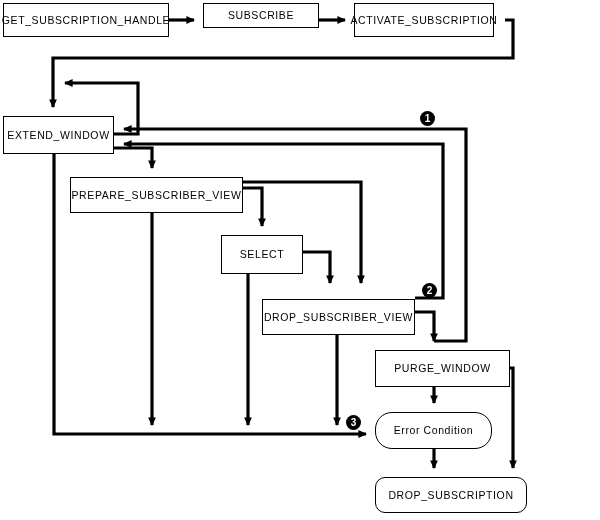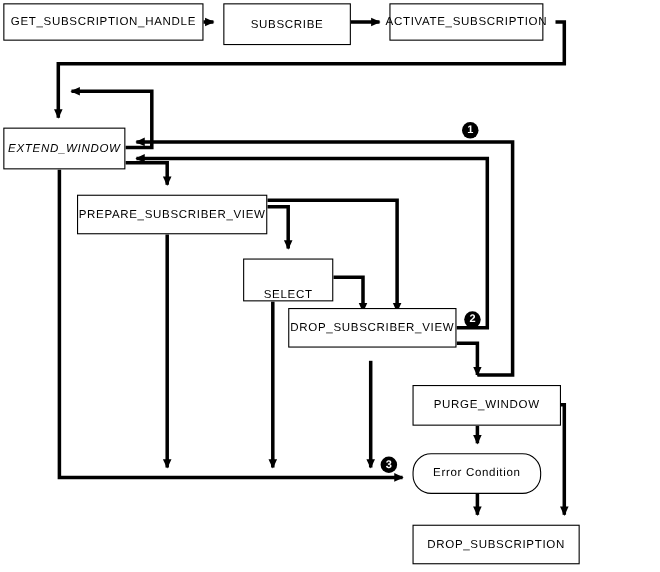--- a/index.html
+++ b/index.html
@@ -59,57 +59,57 @@
       <path d="M54,154 L54,434 L366,434" marker-end="url(#ah)"></path>
 
       <path d="M152,213 L152,425" marker-end="url(#ah)"></path>
 
       <path d="M248,274 L248,425" marker-end="url(#ah)"></path>
 
       <path d="M337,328 L337,425" marker-end="url(#ah)"></path>
     </g>
   </svg>
 
-  <div class="node" style="left:3px;top:3px;width:182px;height:34px;font-size:10.5px;">
+  <div class="node" style="left:3px;top:3px;width:166px;height:34px;font-size:10.5px;">
     <span>GET_SUBSCRIPTION_HANDLE</span>
   </div>
 
-  <div class="node" style="left:203px;top:3px;width:116px;height:38px;font-size:10.5px;">
+  <div class="node" style="left:203px;top:3px;width:116px;height:25px;font-size:10.5px;">
     <span>SUBSCRIBE</span>
   </div>
 
   <div class="node" style="left:354px;top:3px;width:140px;height:34px;font-size:10.5px;">
     <span>ACTIVATE_SUBSCRIPTION</span>
   </div>
 
-  <div class="node" style="left:3px;top:116px;width:111px;height:38px;font-size:10.5px;font-style:italic;">
+  <div class="node" style="left:3px;top:116px;width:111px;height:38px;font-size:10.5px;">
     <span>EXTEND_WINDOW</span>
   </div>
 
   <div class="node" style="left:70px;top:177px;width:173px;height:36px;font-size:10.5px;">
     <span>PREPARE_SUBSCRIBER_VIEW</span>
   </div>
 
-  <div class="node" style="left:221px;top:235px;width:82px;height:39px;font-size:10.5px;align-items:flex-end;">
+  <div class="node" style="left:221px;top:235px;width:82px;height:39px;font-size:10.5px;">
     <span>SELECT</span>
   </div>
 
-  <div class="node" style="left:262px;top:280px;width:153px;height:36px;font-size:10.5px;">
+  <div class="node" style="left:262px;top:299px;width:153px;height:36px;font-size:10.5px;">
     <span>DROP_SUBSCRIBER_VIEW</span>
   </div>
 
   <div class="node" style="left:375px;top:350px;width:135px;height:37px;font-size:10.5px;">
     <span>PURGE_WINDOW</span>
   </div>
 
   <div class="node" style="left:375px;top:412px;width:117px;height:37px;font-size:10.5px;border-radius:17px;">
     <span>Error Condition</span>
   </div>
 
-  <div class="node" style="left:375px;top:477px;width:152px;height:36px;font-size:10.5px;">
+  <div class="node" style="left:375px;top:477px;width:152px;height:36px;font-size:10.5px;border-radius:10px;">
     <span>DROP_SUBSCRIPTION</span>
   </div>
 
   <div class="badge" style="left:420px;top:111px;">
     <span>1</span>
   </div>
   <div class="badge" style="left:422px;top:283px;">
     <span>2</span>
   </div>
   <div class="badge" style="left:346px;top:415px;">

